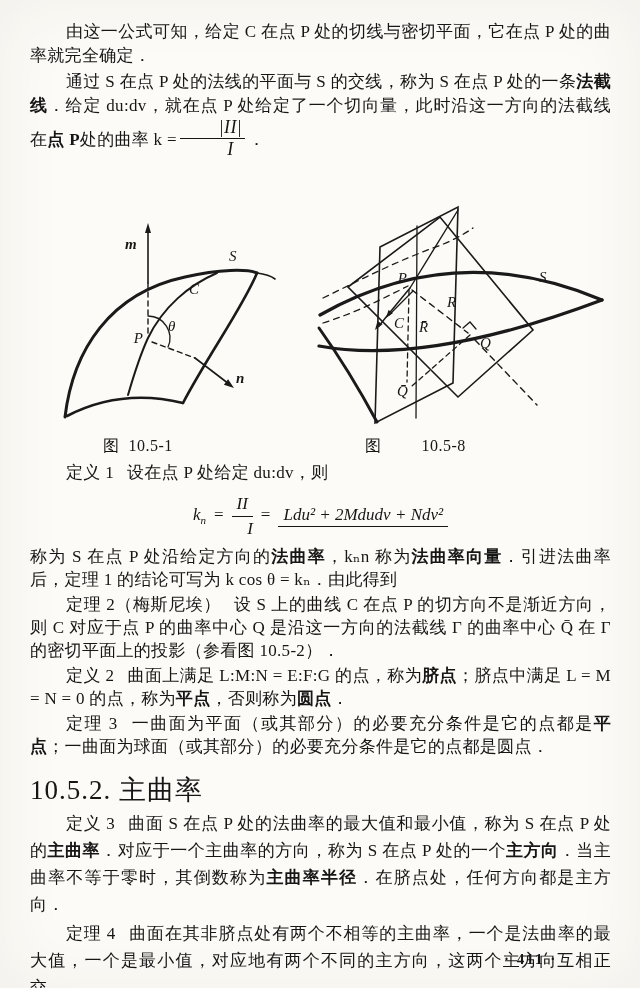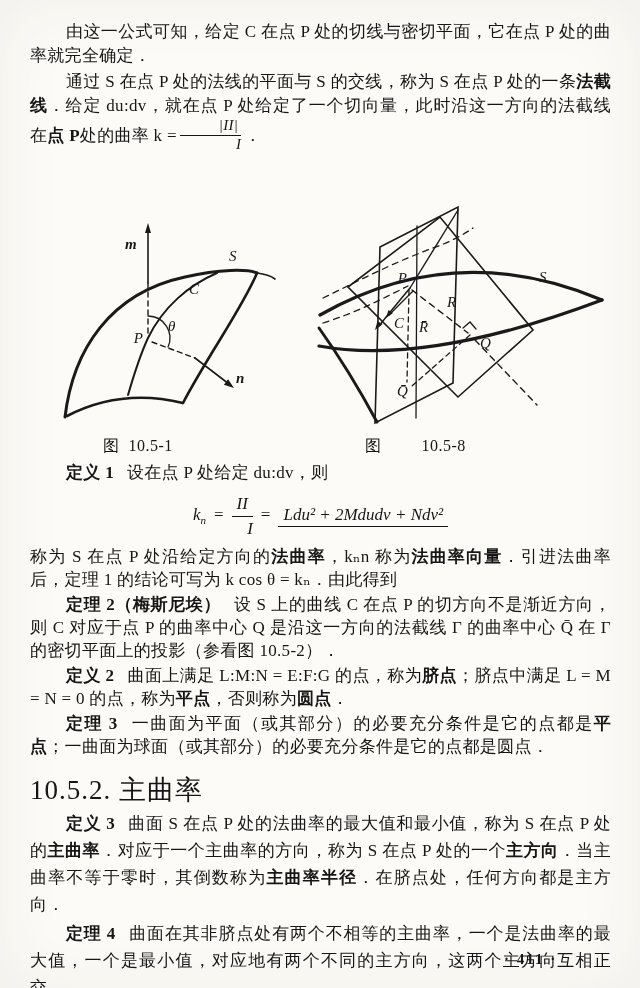--- a/index.html
+++ b/index.html
@@ -9,24 +9,24 @@
     background:#fcfbf7;
     box-shadow:inset 0 0 70px rgba(60,50,30,0.06);
     font-family:"Liberation Serif","DejaVu Serif",serif;
     color:#161616;
     overflow:hidden;
   }
   .tblock{position:absolute;left:30px;width:581px;font-size:17px;}
   .para{margin:0 0 2px 0;text-align:justify;letter-spacing:0.3px;line-height:inherit;}
   .ind{text-indent:36px;}
   .b{font-weight:bold;}
-  .lbl{font-weight:bold;padding-right:13px;}
+  .lbl{font-weight:normal;padding-right:13px;}
   .var{font-style:italic;}
   
-  .ifrac{display:inline-block;vertical-align:-0.55em;text-align:right;line-height:1.05;font-size:15px;font-style:italic;margin:0 3px;}
+  .ifrac{display:inline-block;vertical-align:-0.55em;text-align:center;line-height:1.05;font-size:18px;font-style:italic;margin:0 3px;}
   .ifrac .num{display:block;border-bottom:1.4px solid #161616;padding:0 3px 1px;}
   .ifrac .den{display:block;padding-top:1px;}
   
   .display-formula{text-align:center;margin:10px 0 7px 0;font-size:17px;font-style:italic;line-height:1;}
   .display-formula sub{font-size:11px;font-style:italic;}
   .display-formula .op{margin:0 8px;font-style:normal;}
   .frac{display:inline-block;vertical-align:middle;text-align:right;line-height:1.15;}
   .frac .num{display:block;border-bottom:1.5px solid #161616;padding:0 5px 2px;}
   .frac .den{display:block;padding-top:2px;}
   .section-heading{position:absolute;left:30px;top:772px;font-size:27px;letter-spacing:1px;}

